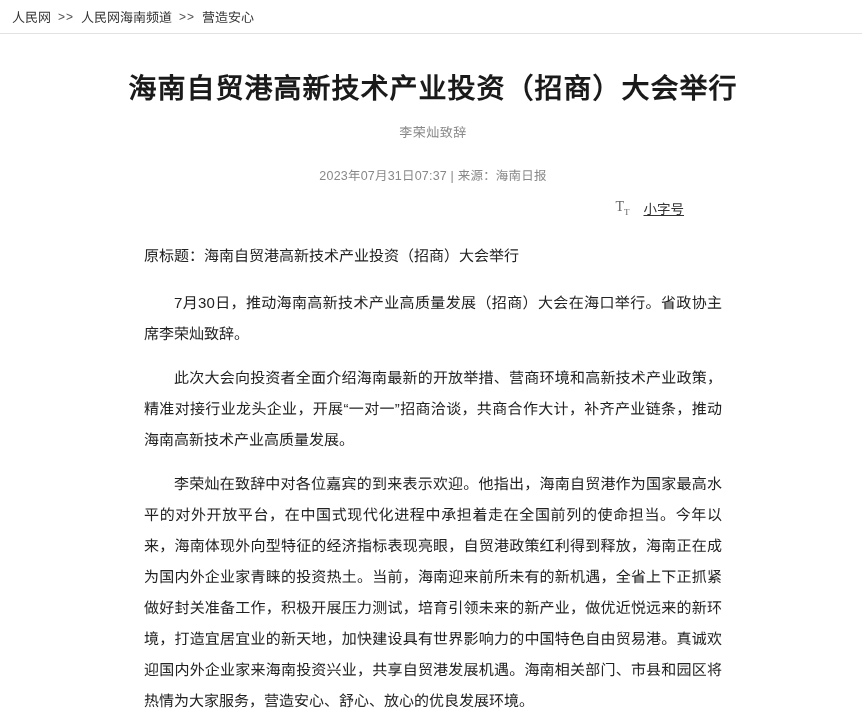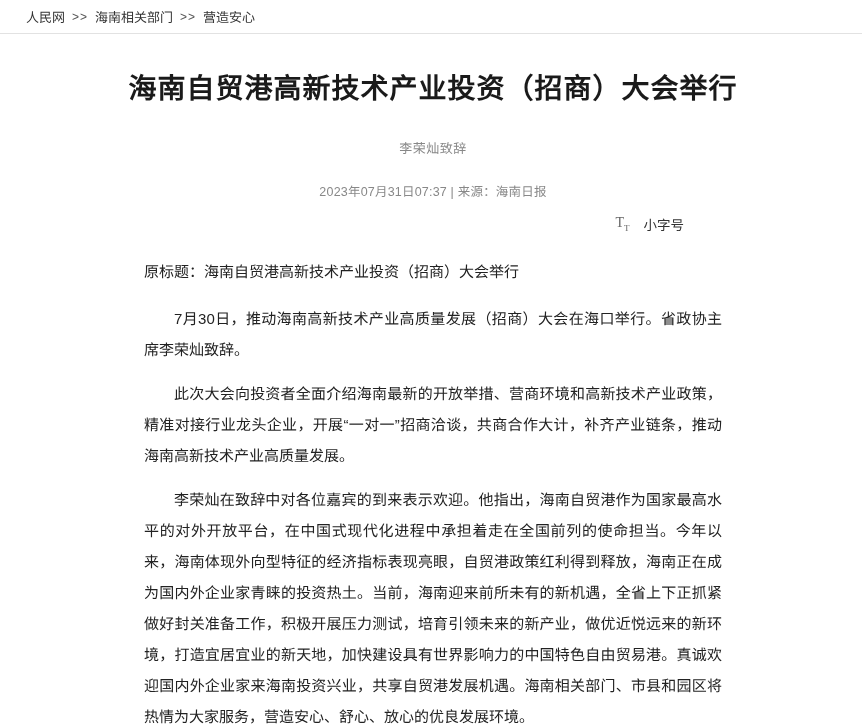--- a/index.html
+++ b/index.html
@@ -15,21 +15,21 @@
     color: #222222;
     overflow: hidden;
     position: relative;
   }
 
   
   .breadcrumb-bar {
     height: 34px;
     display: flex;
     align-items: center;
-    padding-left: 26px;
+    padding-left: 12px;
     font-size: 13px;
     color: #333333;
     border-bottom: 1px solid #e2e2e2;
     box-sizing: border-box;
   }
   .breadcrumb-bar a,
   .breadcrumb-bar span.crumb {
     color: #333333;
     text-decoration: none;
     white-space: nowrap;
@@ -56,21 +56,21 @@
     letter-spacing: 1px;
     margin: 36px auto 0 auto;
     line-height: 1.35;
     max-width: 760px;
   }
 
   .subhead {
     text-align: center;
     font-size: 13px;
     color: #888888;
-    margin-top: 30px;
+    margin-top: 14px;
     letter-spacing: .5px;
   }
 
   .meta {
     text-align: center;
     font-size: 12.5px;
     color: #888888;
     margin-top: 24px;
     letter-spacing: .2px;
   }
@@ -90,20 +90,21 @@
     line-height: 1;
     position: relative;
     top: 1px;
   }
   .fontsize-ctrl .tt-icon sub {
     font-size: 9px;
   }
   .fontsize-ctrl .fs-label {
     font-size: 13.5px;
     color: #333333;
+    text-decoration: underline;
   }
 
   
   .content {
     width: 578px;
     margin: 22px auto 0 auto;
     font-size: 15px;
     line-height: 31px;
     color: #222222;
     text-align: justify;
@@ -117,21 +118,21 @@
     text-indent: 0;
     margin-bottom: 16px;
   }
 </style>
 </head>
 <body>
 
 <div class="breadcrumb-bar">
   <a href="#" class="crumb">人民网</a>
   <span class="breadcrumb-sep">&gt;&gt;</span>
-  <a href="#" class="crumb">海南相关部门</a>
+  <a href="#" class="crumb">人民网海南频道</a>
   <span class="breadcrumb-sep">&gt;&gt;</span>
   <a href="#" class="crumb">营造安心</a>
 </div>
 
 <div class="article">
 
   <h1 class="headline">海南自贸港高新技术产业投资（招商）大会举行</h1>
 
   <div class="subhead">李荣灿致辞</div>
 

